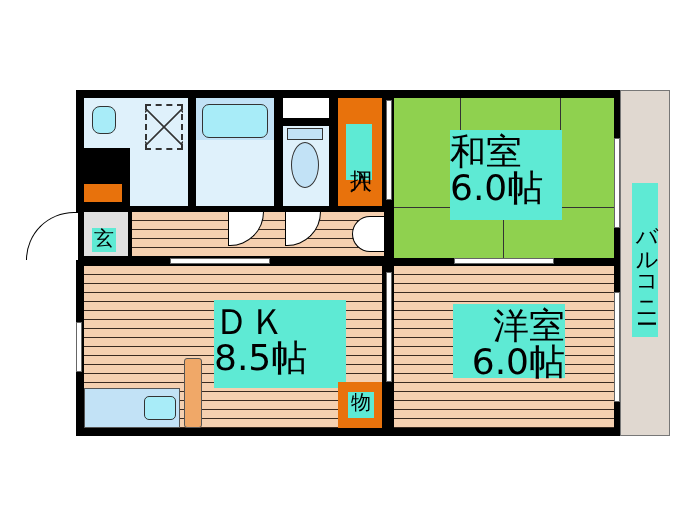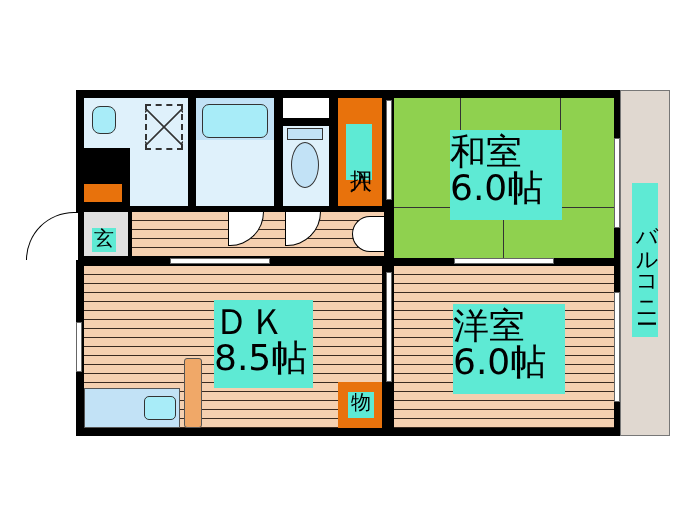--- a/index.html
+++ b/index.html
@@ -61,29 +61,29 @@
 <div class="abs" style="left:503px;top:207px;width:1px;height:51px;background:#333;"></div>
 <div class="abs label" style="left:450px;top:130px;width:112px;height:90px;font-size:36px;padding-top:4px;">
   <div>和室</div>
   <div>6.0帖</div>
 </div>
 
 <div class="abs wood" style="left:84px;top:266px;width:298px;height:162px;"></div>
 <div class="abs" style="left:84px;top:388px;width:96px;height:40px;background:#c2e2f6;border:1px solid #555;"></div>
 <div class="abs" style="left:144px;top:396px;width:32px;height:24px;border:1.5px solid #333;border-radius:5px;background:#a8ecf8;"></div>
 <div class="abs" style="left:184px;top:358px;width:18px;height:70px;background:#f0a868;border:1px solid #555;border-radius:3px;"></div>
-<div class="abs label" style="left:214px;top:300px;width:99px;height:88px;font-size:36px;padding-top:4px;">
+<div class="abs label" style="left:214px;top:300px;width:132px;height:88px;font-size:36px;padding-top:4px;">
   <div>ＤＫ</div>
   <div>8.5帖</div>
 </div>
 <div class="abs closet" style="left:338px;top:382px;width:44px;height:46px;"></div>
 <div class="abs label" style="left:348px;top:392px;width:26px;height:26px;font-size:20px;text-align:center;">物</div>
 
 <div class="abs wood" style="left:394px;top:266px;width:220px;height:162px;"></div>
-<div class="abs label" style="left:453px;top:304px;width:112px;height:90px;font-size:36px;padding-top:4px;">
+<div class="abs label" style="left:453px;top:304px;width:112px;height:74px;font-size:36px;padding-top:4px;text-align:right;">
   <div>洋室</div>
   <div>6.0帖</div>
 </div>
 
 <div class="abs window" style="left:170px;top:258px;width:100px;height:6px;"></div>
 <div class="abs window" style="left:454px;top:258px;width:100px;height:6px;"></div>
 <div class="abs window" style="left:386px;top:100px;width:6px;height:100px;"></div>
 <div class="abs window" style="left:386px;top:272px;width:6px;height:110px;"></div>
 <div class="abs window" style="left:614px;top:138px;width:6px;height:90px;"></div>
 <div class="abs window" style="left:614px;top:292px;width:6px;height:110px;"></div>

